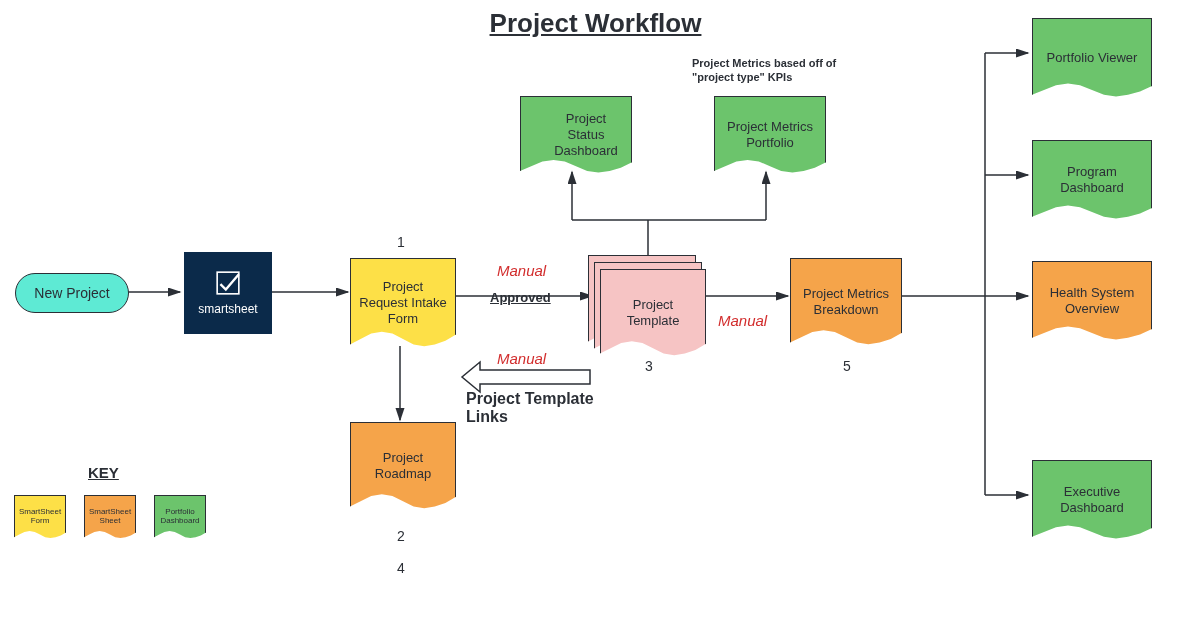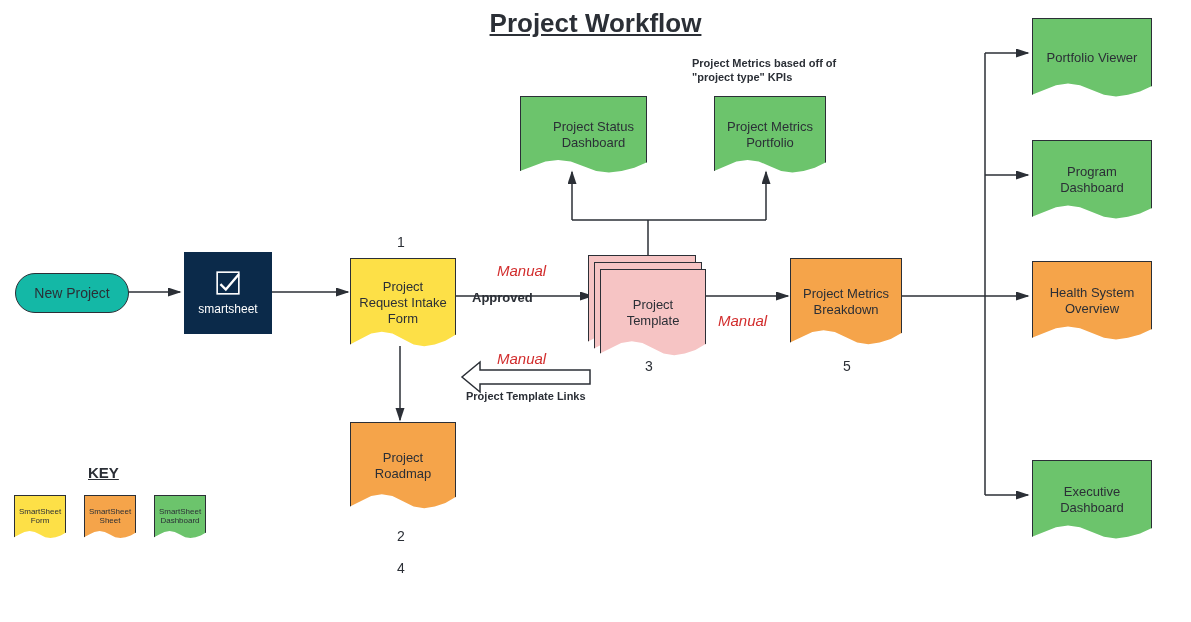--- a/index.html
+++ b/index.html
@@ -42,21 +42,21 @@
   .key-title {
     font-size: 15px;
     font-weight: 700;
     text-decoration: underline;
   }
   
   .pill {
     position: absolute;
     border: 1.5px solid #2b2f36;
     border-radius: 22px;
-    background: #14b8a6;
+    background: #5eead4;
     display: flex;
     align-items: center;
     justify-content: center;
     font-size: 14px;
   }
   
   .smartsheet {
     position: absolute;
     background: #0b2a4a;
     color: #fff;
@@ -173,21 +173,21 @@
 <div class="docshape orange" style="left:350px; top:422px; width:106px; height:88px;">
   <span>Project Roadmap</span>
 </div>
 
 <div class="stackcard" style="left:588px; top:255px; width:106px; height:88px;"></div>
 <div class="stackcard" style="left:594px; top:262px; width:106px; height:88px;"></div>
 <div class="docshape pink" style="left:600px; top:269px; width:106px; height:88px;">
   <span>Project Template</span>
 </div>
 
-<div class="docshape green" style="left:520px; top:96px; width:127px; height:78px;padding-left:28px;">
+<div class="docshape green" style="left:520px; top:96px; width:112px; height:78px;padding-left:28px;">
   <span>Project Status Dashboard</span>
 </div>
 
 <div class="docshape green" style="left:714px; top:96px; width:112px; height:78px;">
   <span>Project Metrics Portfolio</span>
 </div>
 
 <div class="docshape orange" style="left:790px; top:258px; width:112px; height:88px;text-align:center;">
   <span>Project Metrics Breakdown</span>
 </div>
@@ -198,36 +198,36 @@
 <div class="docshape green" style="left:1032px; top:140px; width:120px; height:80px;">
   <span>Program Dashboard</span>
 </div>
 <div class="docshape orange" style="left:1032px; top:261px; width:120px; height:80px;">
   <span>Health System Overview</span>
 </div>
 <div class="docshape green" style="left:1032px; top:460px; width:120px; height:80px;">
   <span>Executive Dashboard</span>
 </div>
 
-<div class="label bold" style="left:472px; top:290px; width:70px;">Approved</div>
+<div class="label bold" style="left:490px; top:290px; width:70px;text-decoration:underline;">Approved</div>
 <div class="label manual" style="left:497px; top:262px;">Manual</div>
 <div class="label manual" style="left:497px; top:350px;">Manual</div>
 <div class="label manual" style="left:718px; top:312px;">Manual</div>
-<div class="label bold" style="left:466px; top:390px; width:160px; font-size:11px;">Project Template Links</div>
+<div class="label bold" style="left:466px; top:390px; width:160px; font-size:16px;">Project Template Links</div>
 
 <div class="label bold" style="left:692px; top:56px; width:170px; font-size:11px; line-height:1.3;">Project Metrics based off of "project type" KPIs</div>
 
 <div class="label num" style="left:397px; top:234px;">1</div>
 <div class="label num" style="left:397px; top:528px;">2</div>
 <div class="label num" style="left:645px; top:358px;">3</div>
 <div class="label num" style="left:397px; top:560px;">4</div>
 <div class="label num" style="left:843px; top:358px;">5</div>
 
 <div class="label key-title" style="left:88px; top:464px;">KEY</div>
 <div class="docshape blue small" style="left:14px;  top:495px; width:52px; height:44px;">
   <span>SmartSheet Form</span>
 </div>
 <div class="docshape orange small" style="left:84px;  top:495px; width:52px; height:44px;">
   <span>SmartSheet Sheet</span>
 </div>
 <div class="docshape green small" style="left:154px; top:495px; width:52px; height:44px;">
-  <span>SmartSheet Dashboard</span>
+  <span>Portfolio Dashboard</span>
 </div>
 
 </body></html>

